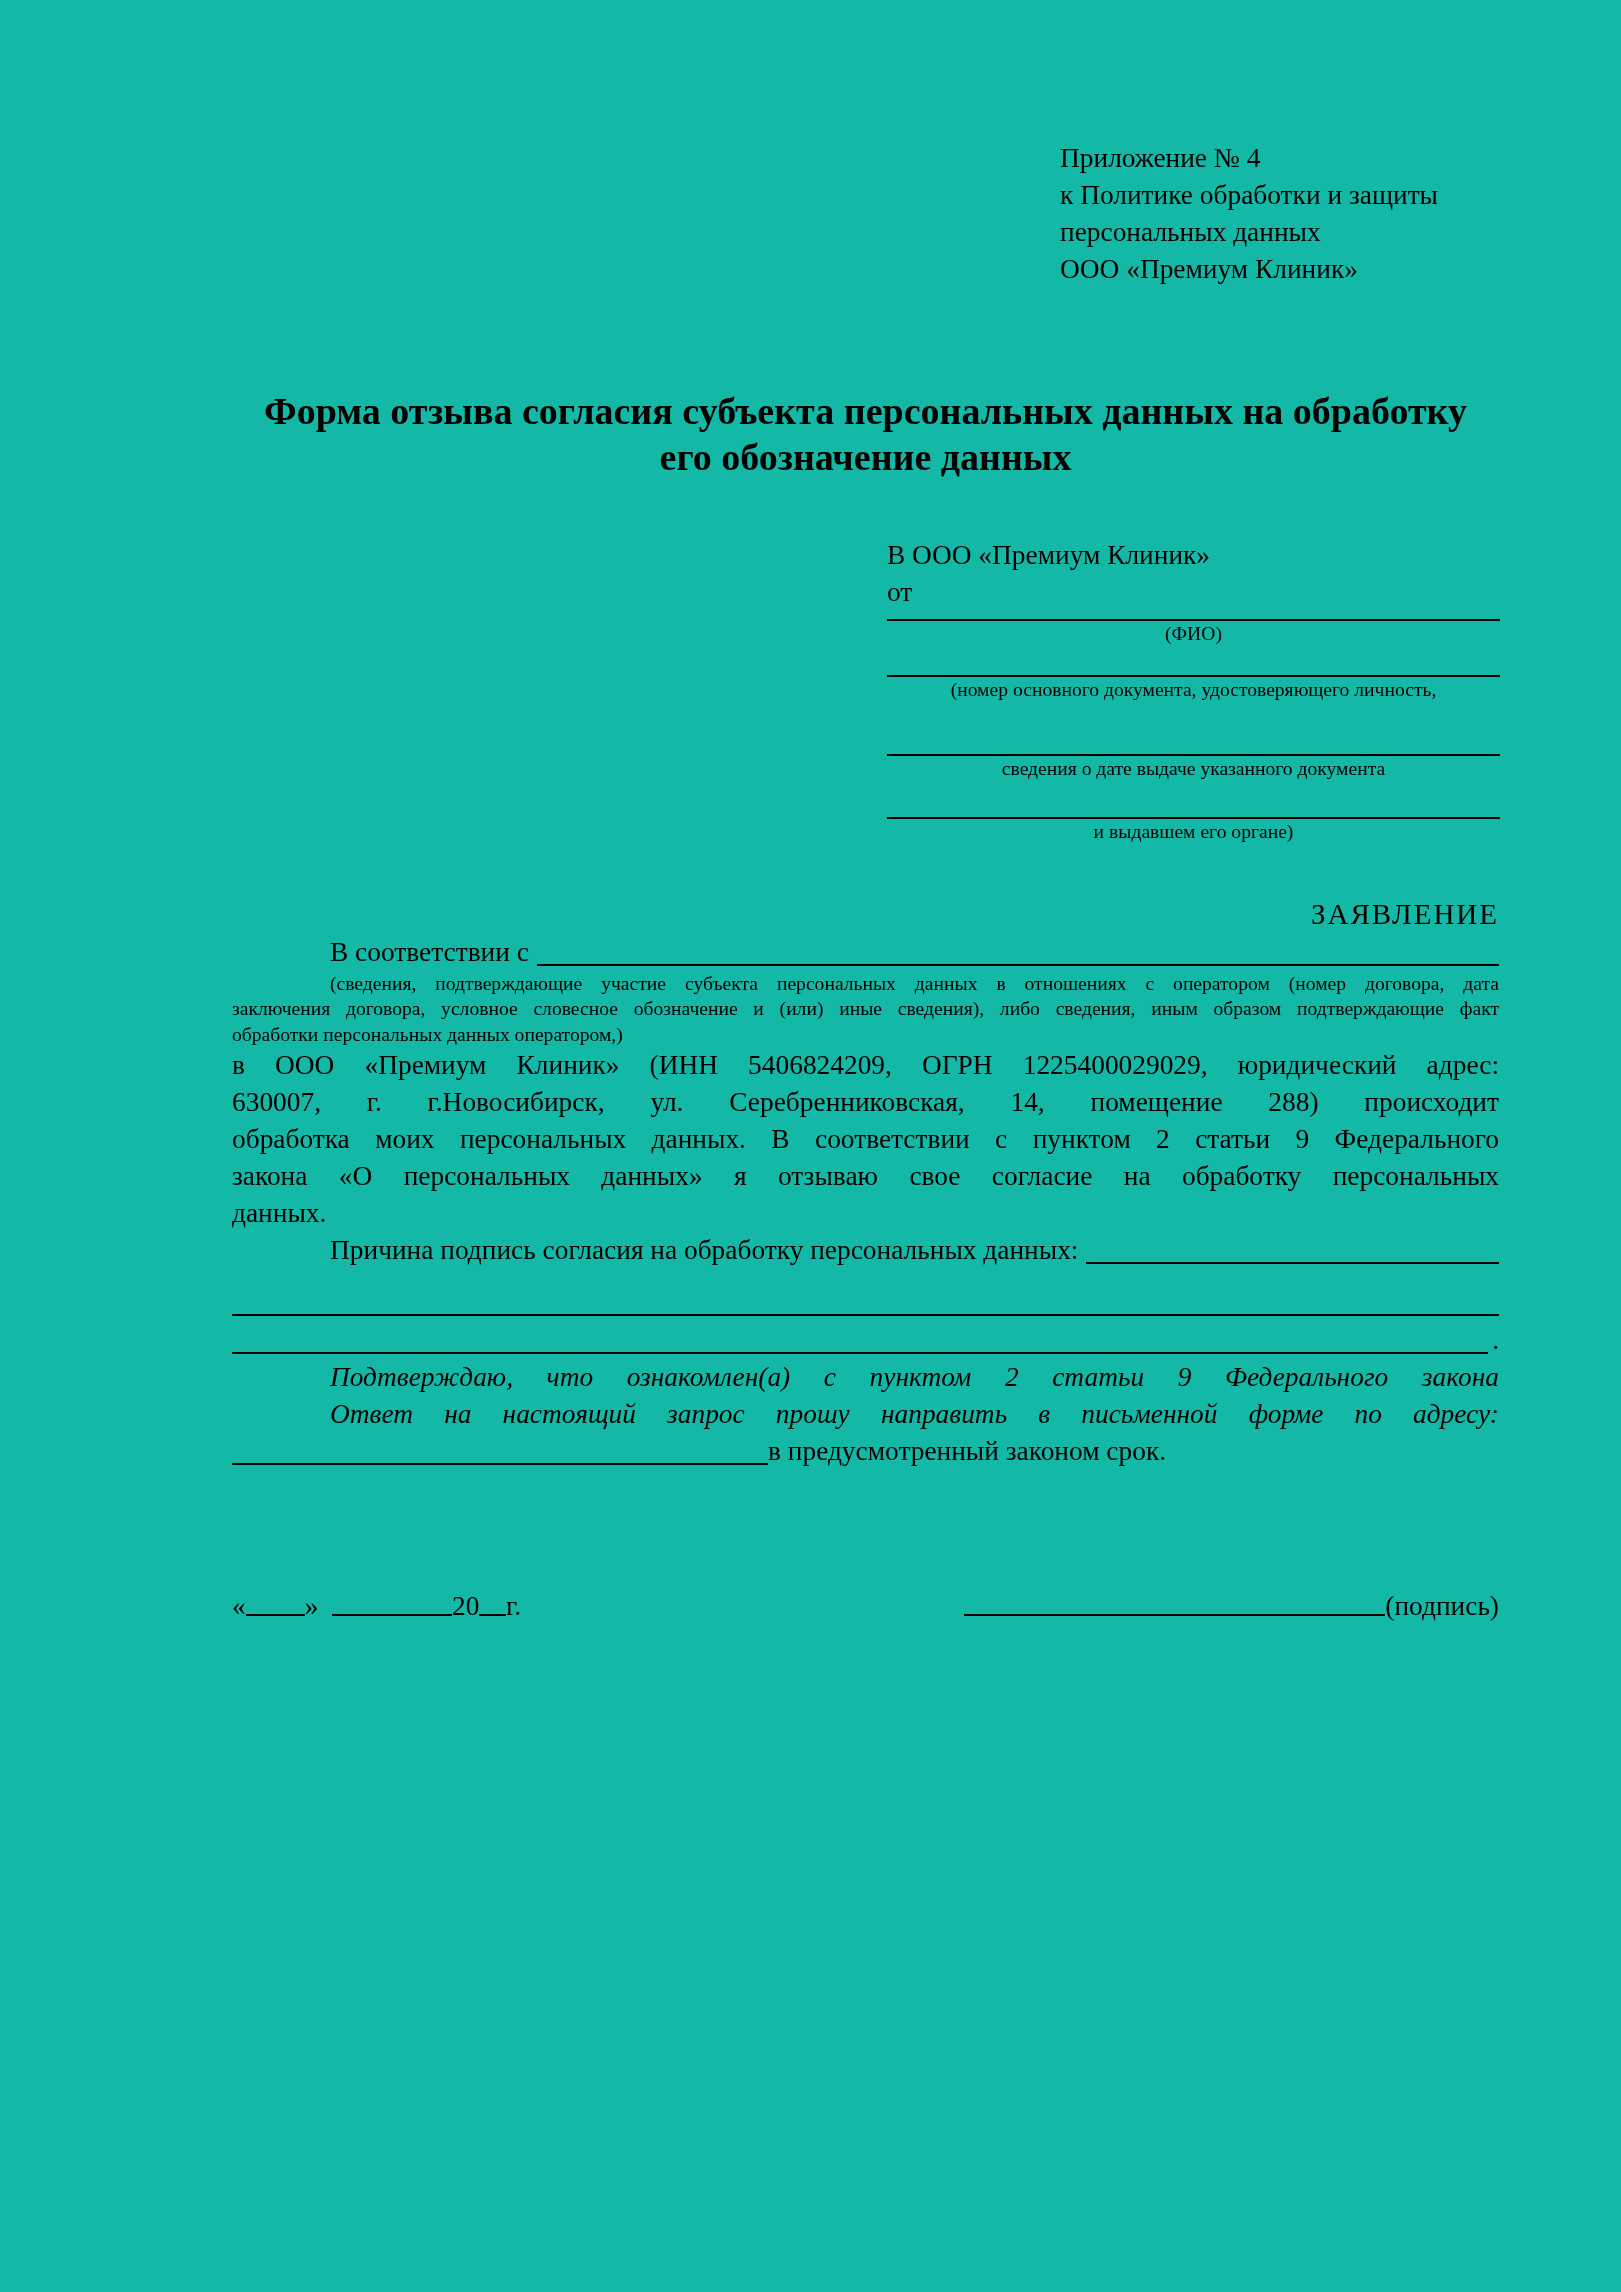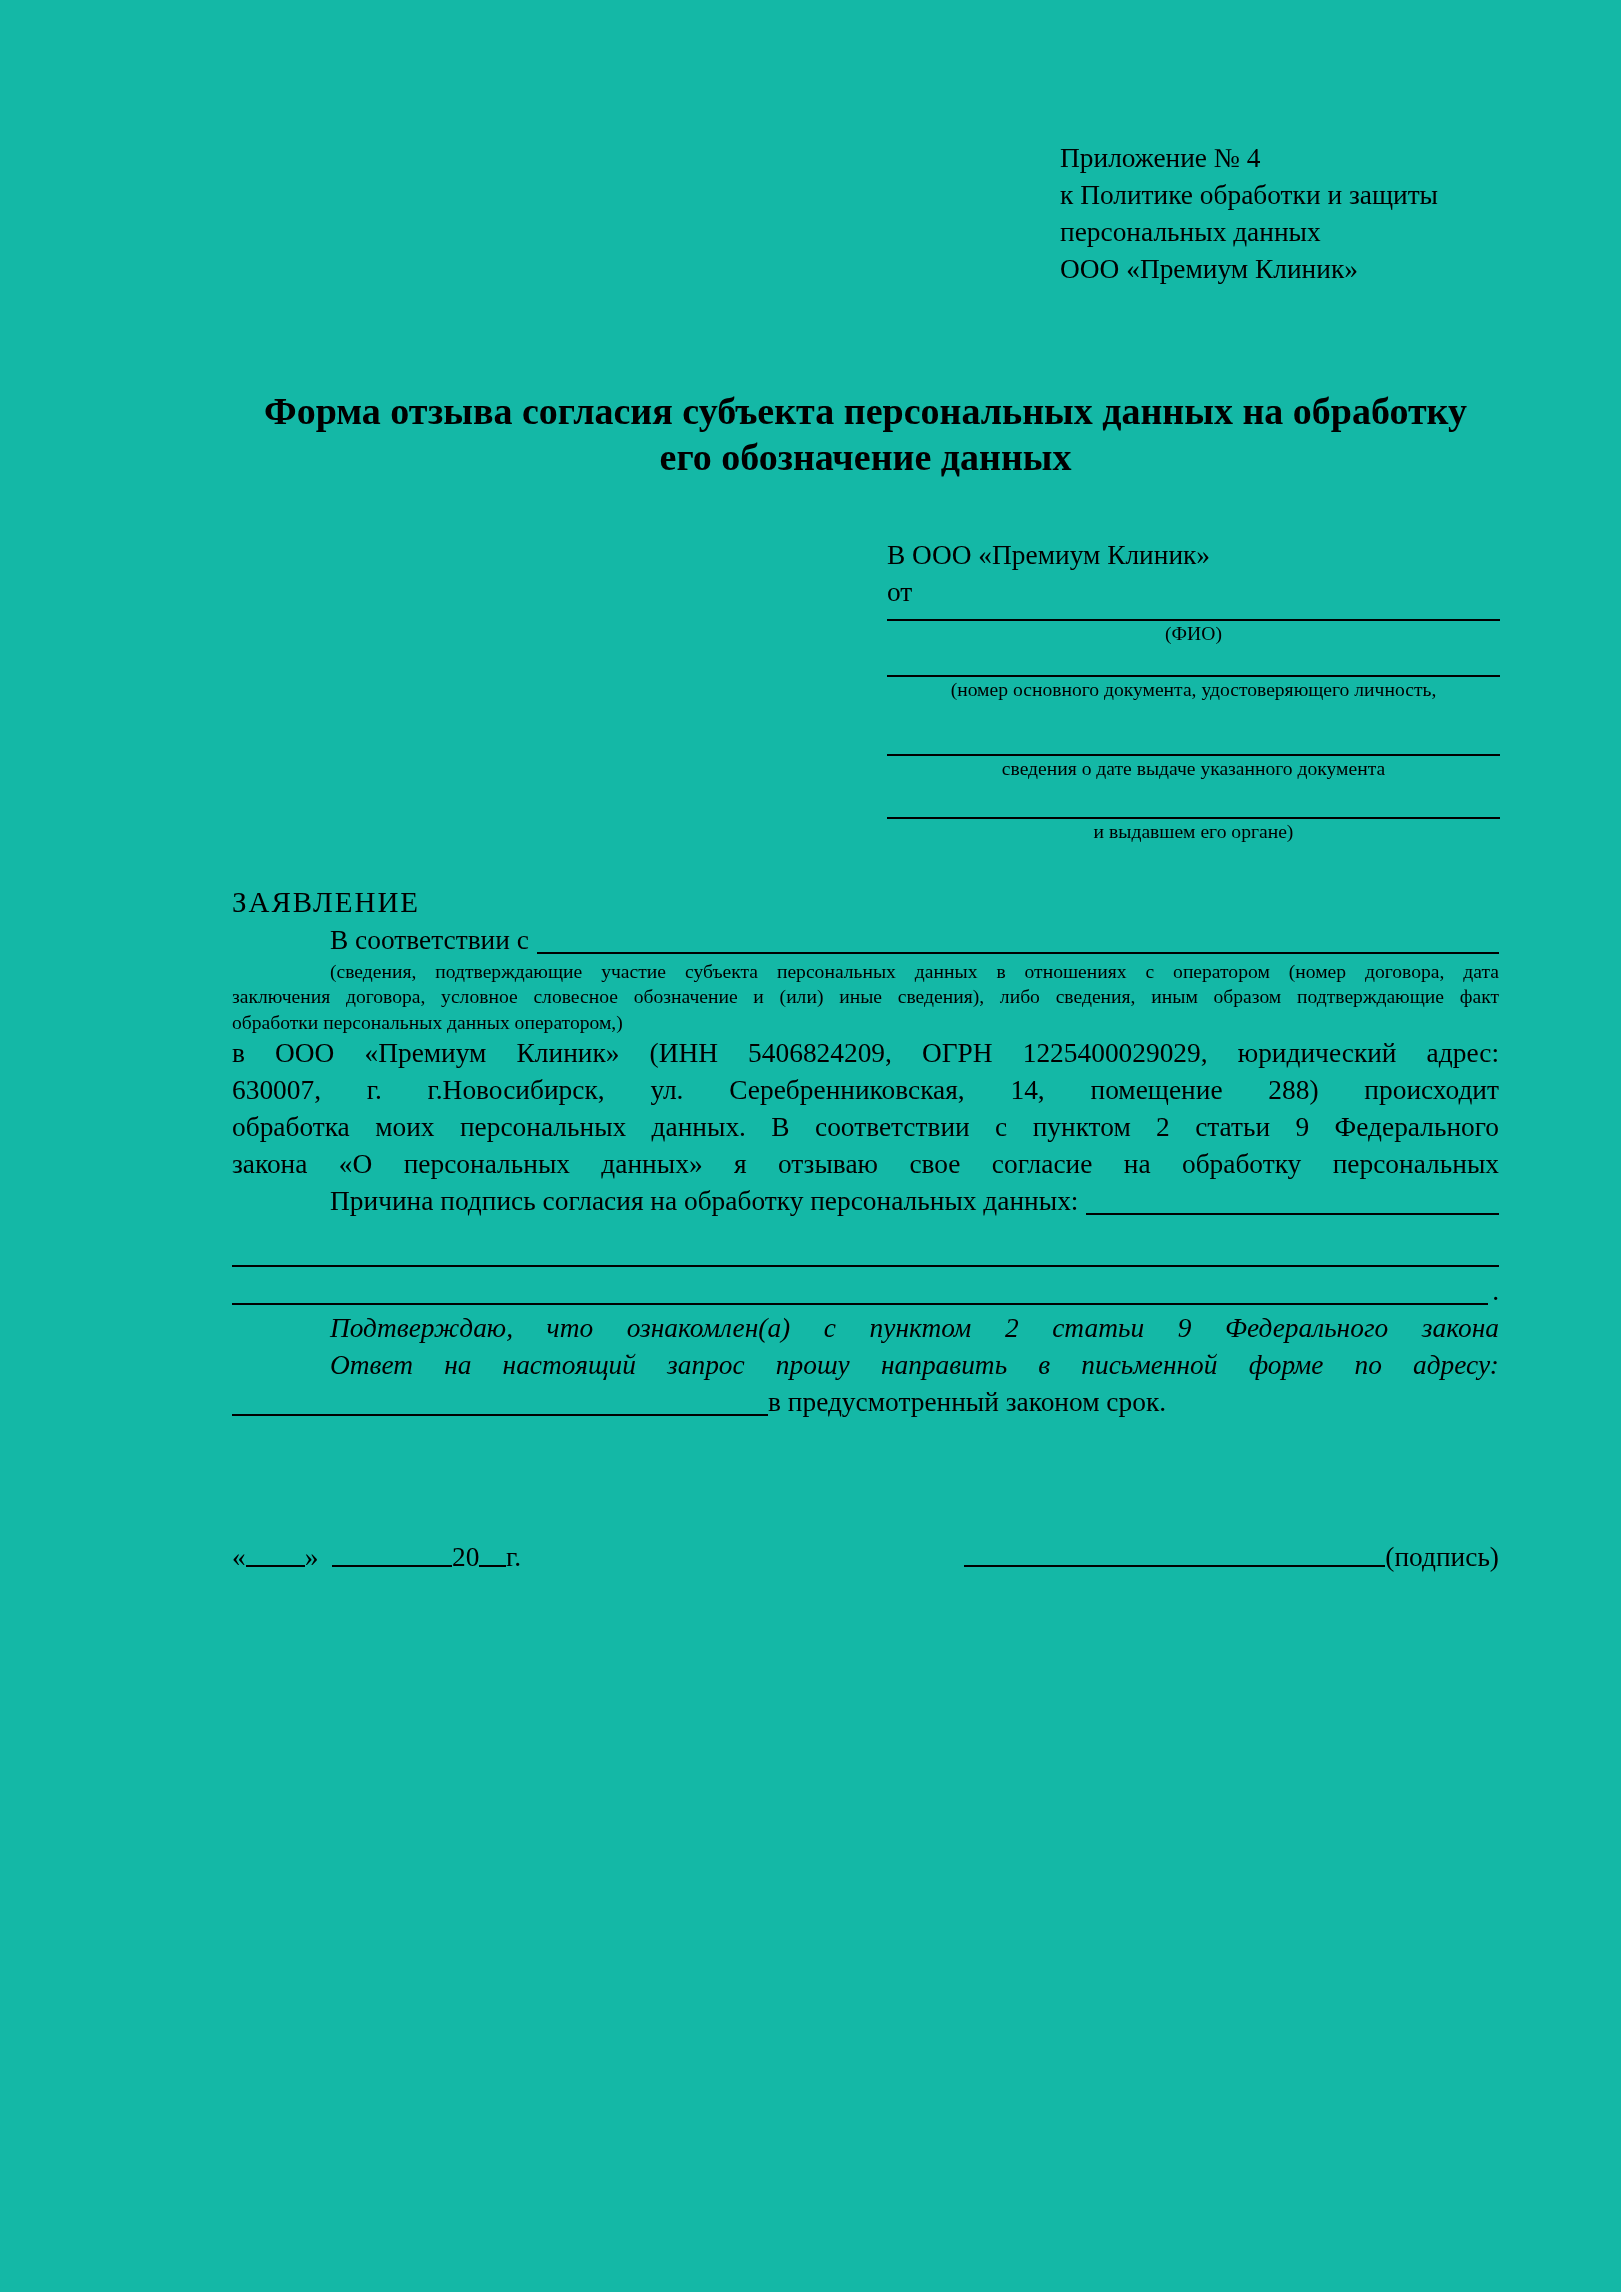--- a/index.html
+++ b/index.html
@@ -20,21 +20,21 @@
 
   .addr { margin-left:655px; width:613px; margin-top:57px; font-size:27.4px; line-height:37px; }
   .addr .to, .addr .from { white-space:nowrap; }
   .fline { border-bottom:2px solid #000; }
   .sp8  { height:7.8px; }
   .sp30 { height:29px; }
   .sp52 { height:51px; }
   .sp37 { height:36px; }
   .fcap { text-align:center; font-size:19.6px; line-height:25.5px; }
 
-  .zayav { margin-top:38px; text-align:left; font-size:29px; line-height:39px; letter-spacing:2px; }
+  .zayav { margin-top:50px; text-align:right; font-size:29px; line-height:39px; letter-spacing:2px; }
 
   .introrow { display:flex; font-size:27.4px; line-height:37px; }
   .introrow .itxt { white-space:nowrap; padding-left:98px; }
   .introrow .fill { flex:1; border-bottom:2px solid #000; margin-bottom:4.9px; margin-left:7.8px; }
 
   .note { font-size:19.6px; line-height:25.5px; }
   .nl { overflow:hidden; max-height:25.5px; }
   .nlj { text-align:justify; text-align-last:justify; }
   .nlind { text-indent:98px; }
 
@@ -108,20 +108,21 @@
     <div class="nl nlj nlind">(сведения, подтверждающие участие субъекта персональных данных в отношениях с оператором (номер договора, дата</div>
     <div class="nl nlj">заключения договора, условное словесное обозначение и (или) иные сведения), либо сведения, иным образом подтверждающие факт</div>
     <div class="nl">обработки персональных данных оператором,)</div>
   </div>
 
   <div class="bodypar">
     <div class="bline bj">в ООО «Премиум Клиник» (ИНН 5406824209, ОГРН 1225400029029, юридический адрес:</div>
     <div class="bline bj">630007, г. г.Новосибирск, ул. Серебренниковская, 14, помещение 288) происходит</div>
     <div class="bline bj">обработка моих персональных данных. В соответствии с пунктом 2 статьи 9 Федерального</div>
     <div class="bline bj">закона «О персональных данных» я отзываю свое согласие на обработку персональных</div>
+    <div class="bline">данных.</div>
   </div>
 
   <div class="reasonrow">
     <span class="rtxt">Причина подпись согласия на обработку персональных данных:</span>
     <span class="fill"></span>
   </div>
 
   <div class="blank1"></div>
 
   <div class="blankrow">

